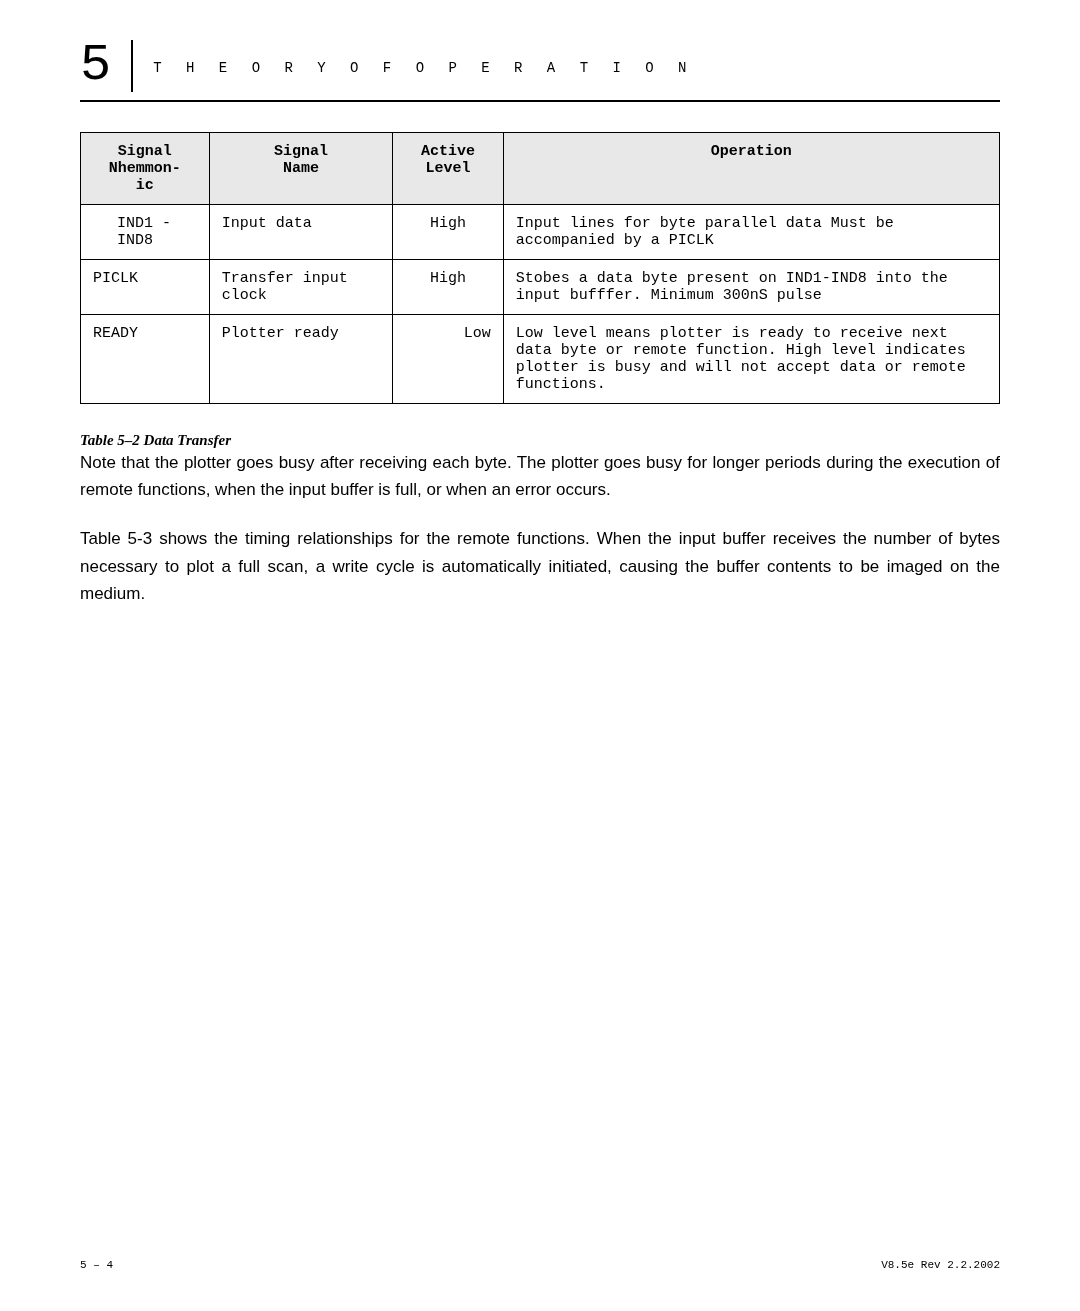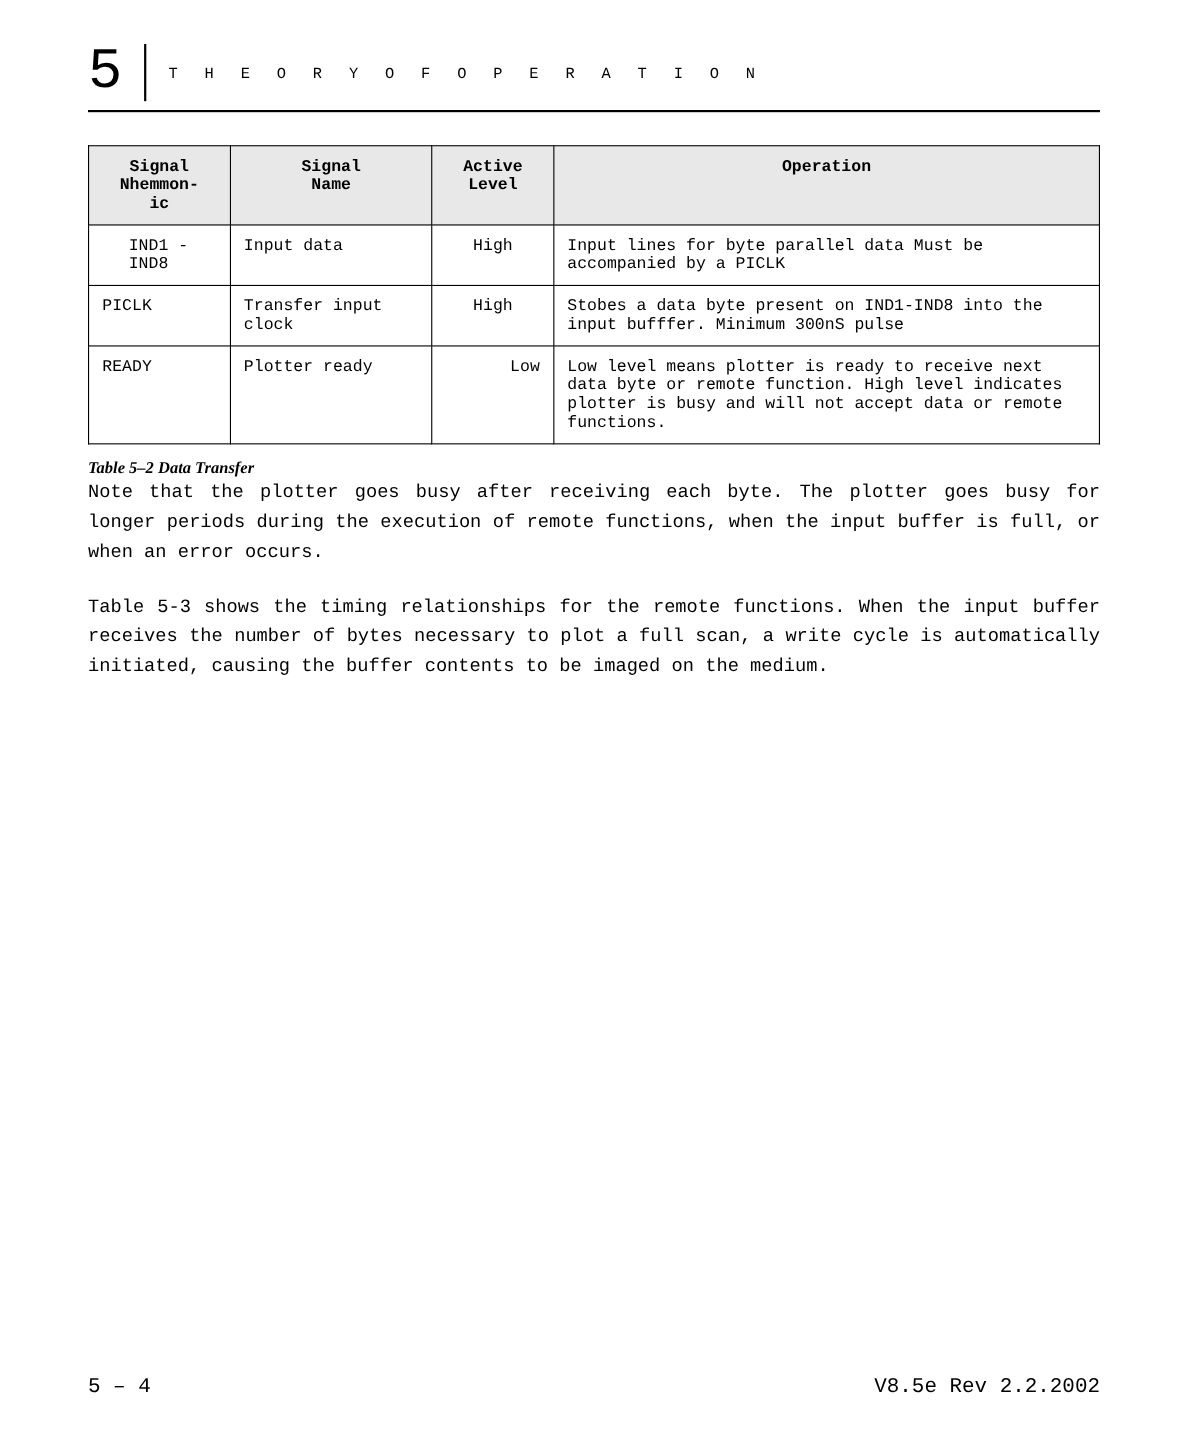--- a/index.html
+++ b/index.html
@@ -44,21 +44,21 @@
     }
 
     .content-area {
       margin-top: 30px;
     }
 
     .data-table {
       width: 100%;
       border-collapse: collapse;
       border: 1.5px solid #000;
-      margin-bottom: 14px;
+      margin-bottom: 28px;
       font-family: 'Courier New', Courier, monospace;
       font-size: 15px;
     }
 
     .data-table th,
     .data-table td {
       border: 1.5px solid #000;
       padding: 10px 12px;
       vertical-align: top;
       text-align: left;
@@ -76,36 +76,36 @@
     }
 
     .table-caption {
       font-size: 15px;
       font-weight: bold;
       font-style: italic;
       font-family: 'Times New Roman', Times, serif;
     }
 
     .body-text {
-      font-family: Liberation Mono, monospace;
+      font-family: Liberation Sans, sans-serif;
       font-size: 17px;
       line-height: 1.6;
       text-align: justify;
       margin-bottom: 22px;
     }
 
     .page-footer {
       position: absolute;
       bottom: 40px;
       left: 80px;
       right: 80px;
       display: flex;
       justify-content: space-between;
       font-family: 'Courier New', Courier, monospace;
-      font-size: 19px;
+      font-size: 11px;
     }
 
     .col-mnemonic { width: 14%; }
     .col-name { width: 20%; }
     .col-level { width: 12%; }
     .col-operation { width: 54%; }
   </style>
 </head>
 <body>
 

